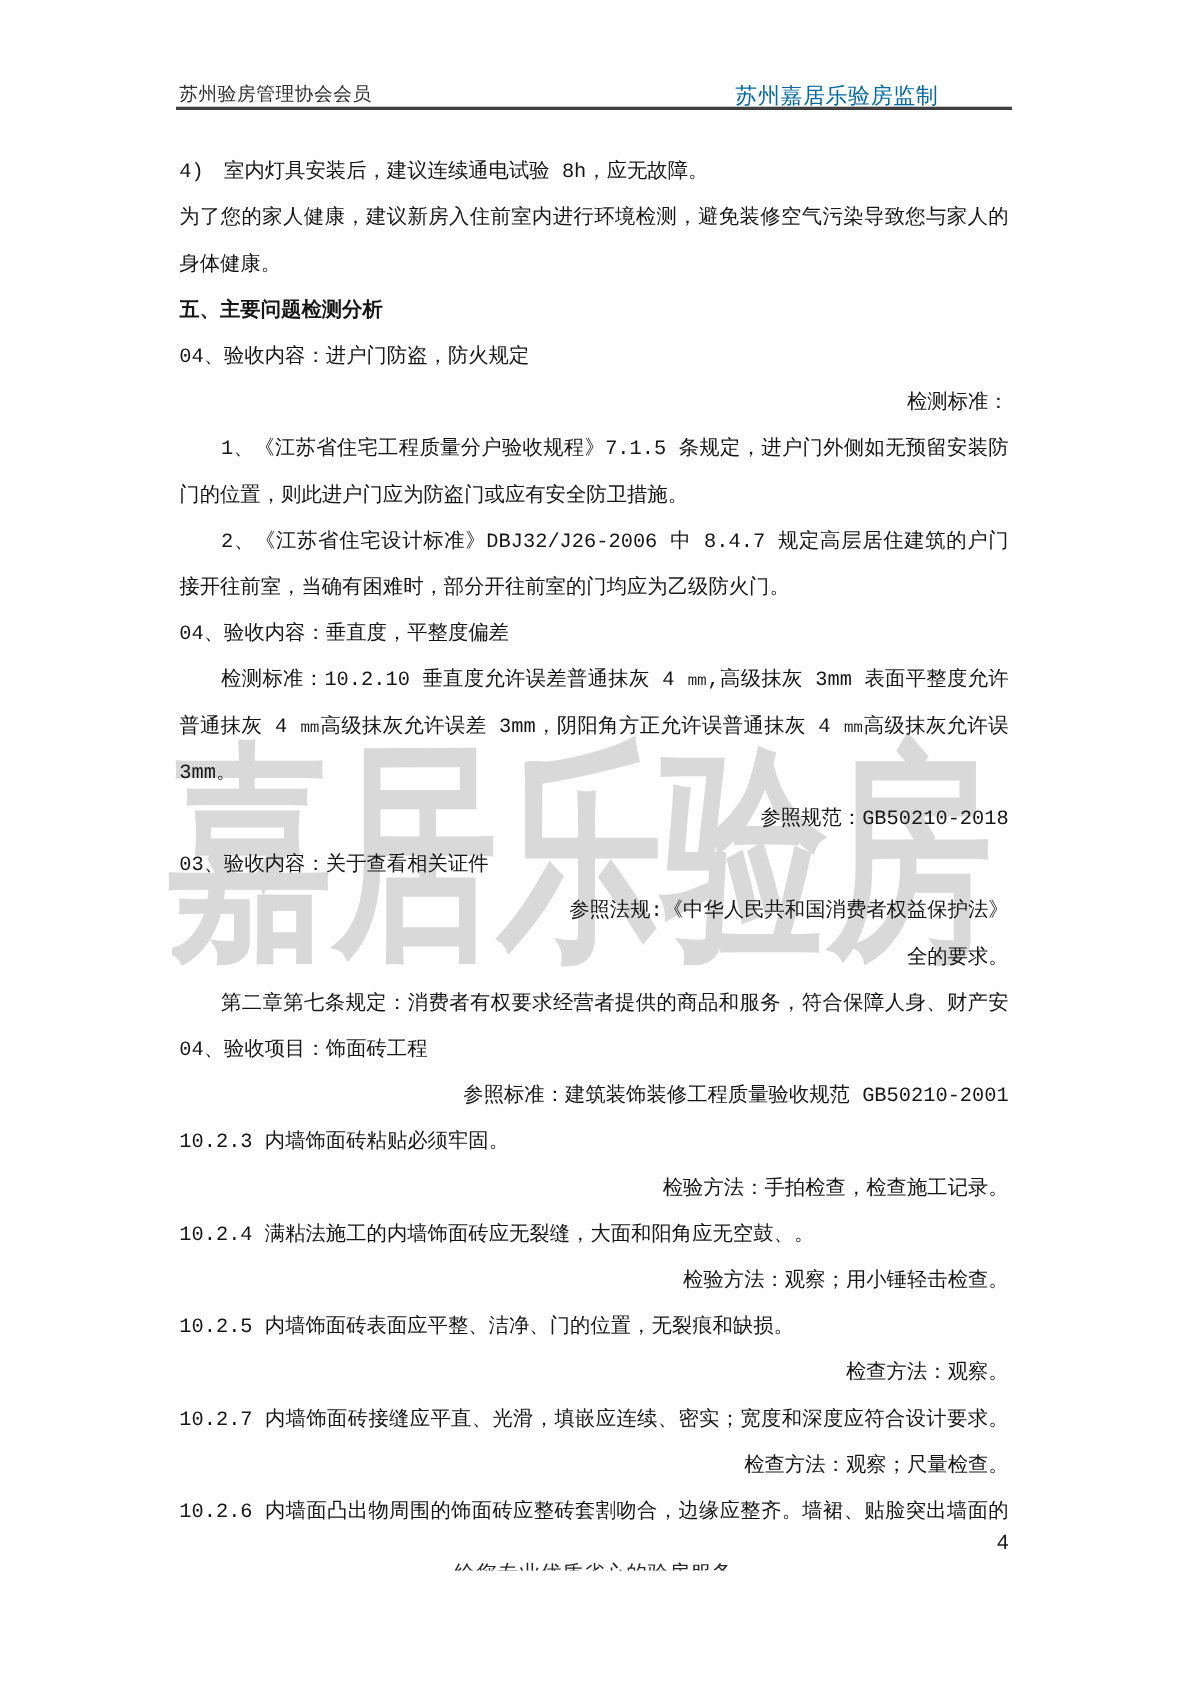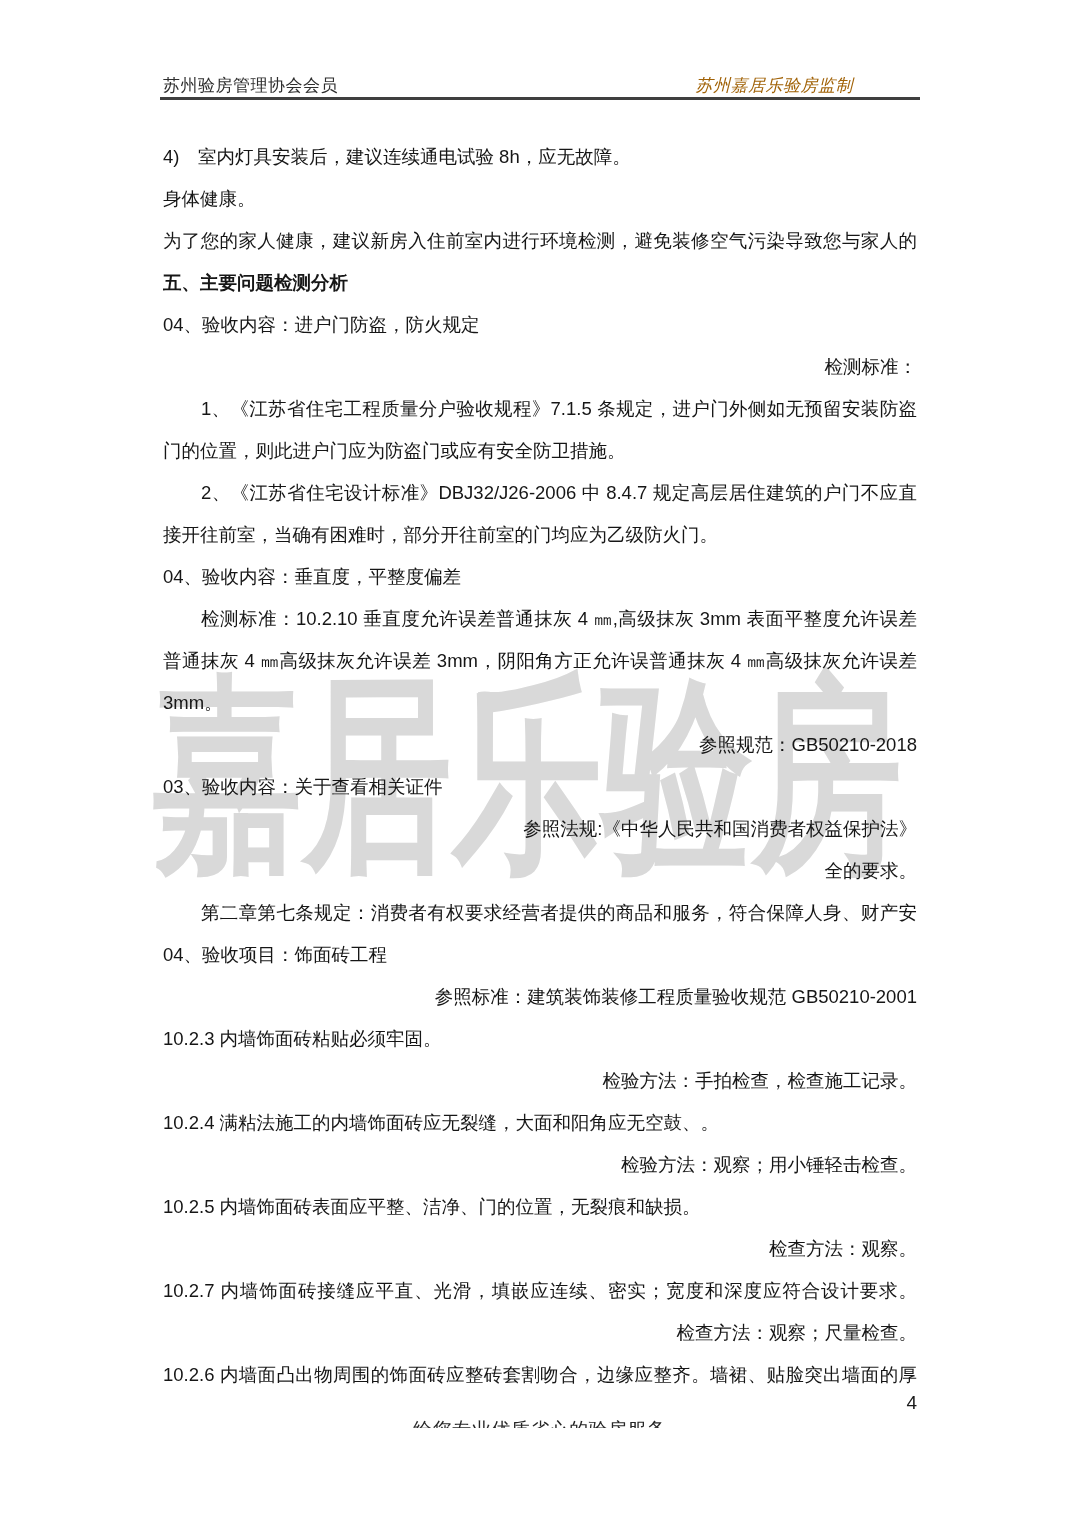--- a/index.html
+++ b/index.html
@@ -11,21 +11,21 @@
     font-family:"Liberation Sans","Liberation Serif",serif;
     color:#161616;
   }
   
   .hdr-left{
     position:absolute;left:163px;top:74px;
     font-size:17px;letter-spacing:0.5px;color:#2e2e2e;
   }
   .hdr-right{
     position:absolute;right:227px;top:74px;
-    font-size:17px;letter-spacing:0.5px;color:#a16207;font-style:italic;
+    font-size:20px;letter-spacing:0.5px;color:#0369a1;
   }
   .hdr-rule{
     position:absolute;left:160px;top:97px;
     width:760px;height:3px;background:#3f3f3f;
   }
   
   .watermark{
     position:absolute;left:152px;top:700px;z-index:0;
     font-family:"Liberation Sans",sans-serif;
     font-weight:700;
@@ -33,20 +33,21 @@
     letter-spacing:0;white-space:nowrap;
     transform:scaleY(1.4);transform-origin:center;
     color:#d9d9d9;
     user-select:none;
   }
   
   .body-text{
     position:absolute;left:163px;top:136px;z-index:1;
     width:754px;
     font-size:18.5px;
+    font-family:Liberation Mono, monospace;
   }
   .line{
     height:42px;line-height:42px;
     overflow:hidden;
     white-space:normal;
   }
   .line.indent{padding-left:38px;text-align:right;}
   .line.bold{font-weight:700;}
   .line.full{text-align:justify;text-align-last:justify;}
   
@@ -67,22 +68,22 @@
 
   <div class="hdr-left">苏州验房管理协会会员</div>
   <div class="hdr-right">苏州嘉居乐验房监制</div>
   <div class="hdr-rule" style="background: rgb(63, 63, 63);"></div>
 
   <div class="watermark" style="color: rgb(217, 217, 217);">嘉居乐验房</div>
 
   <main class="body-text">
     <div id="body-lines">
         <div class="line">4)　室内灯具安装后，建议连续通电试验 8h，应无故障。</div>
+        <div class="line full">为了您的家人健康，建议新房入住前室内进行环境检测，避免装修空气污染导致您与家人的</div>
         <div class="line">身体健康。</div>
-        <div class="line full">为了您的家人健康，建议新房入住前室内进行环境检测，避免装修空气污染导致您与家人的</div>
         <div class="line bold">五、主要问题检测分析</div>
         <div class="line">04、验收内容：进户门防盗，防火规定</div>
         <div class="line indent">检测标准：</div>
         <div class="line indent full">1、《江苏省住宅工程质量分户验收规程》7.1.5 条规定，进户门外侧如无预留安装防盗</div>
         <div class="line">门的位置，则此进户门应为防盗门或应有安全防卫措施。</div>
         <div class="line indent full">2、《江苏省住宅设计标准》DBJ32/J26-2006 中 8.4.7 规定高层居住建筑的户门不应直</div>
         <div class="line">接开往前室，当确有困难时，部分开往前室的门均应为乙级防火门。</div>
         <div class="line">04、验收内容：垂直度，平整度偏差</div>
         <div class="line indent full">检测标准：10.2.10 垂直度允许误差普通抹灰 4 ㎜,高级抹灰 3mm 表面平整度允许误差</div>
         <div class="line full">普通抹灰 4 ㎜高级抹灰允许误差 3mm，阴阳角方正允许误普通抹灰 4 ㎜高级抹灰允许误差</div>

